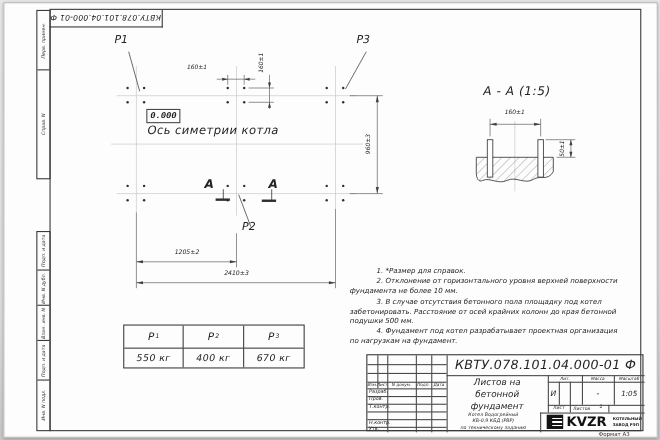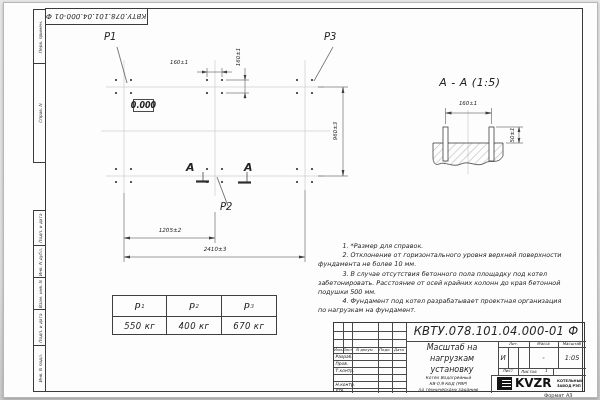--- a/index.html
+++ b/index.html
@@ -9,21 +9,21 @@
   .frame{position:absolute;left:45px;top:8px;width:538px;height:384px;border:1.3px solid #3a3a3a;box-sizing:border-box;}
   .t{position:absolute;font-style:italic;color:#242424;white-space:nowrap;line-height:1;}
   .ctr{display:flex;align-items:center;justify-content:center;text-align:center;}
   .rot{transform:rotate(-90deg);}
   .cornerbox{position:absolute;left:45px;top:9px;width:103px;height:16px;border-right:.9px solid #3a3a3a;border-bottom:.9px solid #3a3a3a;box-sizing:border-box;}
   .cornerbox span{display:flex;width:100%;height:100%;align-items:center;justify-content:center;transform:rotate(180deg);font-style:italic;font-size:7px;color:#242424;letter-spacing:.2px;}
   .strip{position:absolute;left:33px;width:13px;border:.8px solid #3a3a3a;box-sizing:border-box;}
   .strip .cell{position:relative;border-bottom:.8px solid #3a3a3a;box-sizing:border-box;}
   .strip .cell:last-child{border-bottom:none;}
   .strip .cell span{position:absolute;left:50%;top:50%;transform:translate(-50%,-50%) rotate(-90deg);font-size:4.3px;font-style:italic;color:#333;white-space:nowrap;}
-  .levelbox{position:absolute;left:133px;top:99px;width:21px;height:13px;border:.9px solid #4a4a4a;box-sizing:border-box;font-style:italic;font-weight:600;font-size:8px;color:#222;}
+  .levelbox{position:absolute;left:133px;top:99px;width:31px;height:13px;border:.9px solid #4a4a4a;box-sizing:border-box;font-style:italic;font-weight:600;font-size:8px;color:#222;font-family:Liberation Mono, monospace;}
   .ptable{position:absolute;left:112px;top:295px;width:165px;height:40px;border:1px solid #3f3f3f;box-sizing:border-box;display:grid;grid-template-columns:1fr 1fr 1fr;grid-template-rows:21px 1fr;}
   .ptable div{border-right:.8px solid #3f3f3f;border-bottom:.8px solid #3f3f3f;display:flex;align-items:center;justify-content:center;font-style:italic;color:#222;}
   .ptable div:nth-child(3n){border-right:none;}
   .ptable .vrow{border-bottom:none;}
   .ptable .hd{font-size:9.5px;}
   .ptable .hd sub{font-size:5.5px;margin-left:1px;}
   .ptable .vrow{font-size:8.5px;letter-spacing:.4px;}
   .notes{position:absolute;left:318px;top:242px;width:266px;font-style:italic;font-size:6.4px;line-height:9.2px;color:#222;white-space:pre;}
   .tb{position:absolute;left:333px;top:322px;width:252px;height:70px;border:1.2px solid #383838;box-sizing:border-box;}
   .tb .hl{position:absolute;height:.7px;background:#4a4a4a;}
@@ -166,20 +166,21 @@
         <span>Инв. N подл.</span>
       </div>
   </div>
 
   <div class="t" style="left:104px;top:32px;font-size:10px;">P1</div>
   <div class="t" style="left:324px;top:32px;font-size:10px;">P3</div>
   <div class="t" style="left:220px;top:202px;font-size:10px;">P2</div>
   <div class="levelbox ctr">
       <span>0.000</span>
     </div>
+  <div class="t" style="left:134px;top:114px;font-size:10.5px;letter-spacing:.4px;">Ось симетрии котла</div>
   <div class="t" style="left:170px;top:60px;font-size:5.4px;">160±1</div>
   <div class="t ctr rot" style="left:226px;top:53px;width:26px;height:8px;font-size:5.4px;">160±1</div>
   <div class="t ctr rot" style="left:321px;top:127px;width:30px;height:8px;font-size:5.4px;">960±3</div>
   <div class="t ctr" style="left:150px;top:228px;width:40px;font-size:5.6px;">1205±2</div>
   <div class="t ctr" style="left:195px;top:247px;width:40px;font-size:5.6px;">2410±3</div>
   <div class="t" style="left:186px;top:162px;font-size:11px;font-weight:600;">А</div>
   <div class="t" style="left:244px;top:162px;font-size:11px;font-weight:600;">А</div>
 
   <div class="t ctr" style="left:430px;top:77px;width:80px;font-size:11px;letter-spacing:.5px;">А - А (1:5)</div>
   <div class="t ctr" style="left:450px;top:101px;width:36px;font-size:5.4px;">160±1</div>
@@ -241,23 +242,23 @@
     <div class="tt ctr" style="left:18px;top:24px;width:26px;height:6px;font-size:3.8px;">N докум.</div>
     <div class="tt ctr" style="left:44px;top:24px;width:14px;height:6px;font-size:3.8px;">Подп.</div>
     <div class="tt ctr" style="left:58px;top:24px;width:14px;height:6px;font-size:3.8px;">Дата</div>
 
     <div class="tt" style="left:1.5px;top:31.5px;font-size:4.4px;">Разраб.</div>
     <div class="tt" style="left:1.5px;top:38.5px;font-size:4.4px;">Пров.</div>
     <div class="tt" style="left:1.5px;top:45.5px;font-size:4.4px;">Т.контр.</div>
     <div class="tt" style="left:1.5px;top:59.5px;font-size:4.4px;">Н.контр.</div>
     <div class="tt" style="left:1.5px;top:66px;font-size:4.4px;">Утв.</div>
 
-    <div class="tt ctr" style="left:72px;top:20px;width:92px;height:10px;font-size:8px;">Масштаб на</div>
-    <div class="tt ctr" style="left:72px;top:31px;width:92px;height:10px;font-size:8px;">нагрузкам</div>
-    <div class="tt ctr" style="left:72px;top:42px;width:92px;height:10px;font-size:8px;">установку</div>
+    <div class="tt ctr" style="left:72px;top:20px;width:92px;height:10px;font-size:8px;">Листов на</div>
+    <div class="tt ctr" style="left:72px;top:31px;width:92px;height:10px;font-size:8px;">бетонной</div>
+    <div class="tt ctr" style="left:72px;top:42px;width:92px;height:10px;font-size:8px;">фундамент</div>
 
     <div class="tt ctr" style="left:72px;top:52.5px;width:85px;height:6px;font-size:4.3px;">Котел Водогрейный</div>
     <div class="tt ctr" style="left:72px;top:58.5px;width:85px;height:6px;font-size:4.3px;">КВ-0,9 КБД (РВР)</div>
     <div class="tt ctr" style="left:72px;top:64.5px;width:85px;height:6px;font-size:4.3px;">по техническому заданию</div>
 
     <div class="tt ctr" style="left:164px;top:18px;width:31px;height:6px;font-size:3.9px;">Лит.</div>
     <div class="tt ctr" style="left:195px;top:18px;width:29px;height:6px;font-size:3.9px;">Масса</div>
     <div class="tt ctr" style="left:224px;top:18px;width:28px;height:6px;font-size:3.9px;">Масштаб</div>
     <div class="tt ctr" style="left:164px;top:25px;width:10px;height:20px;font-size:7px;">И</div>
     <div class="tt ctr" style="left:195px;top:25px;width:29px;height:20px;font-size:7px;">-</div>

